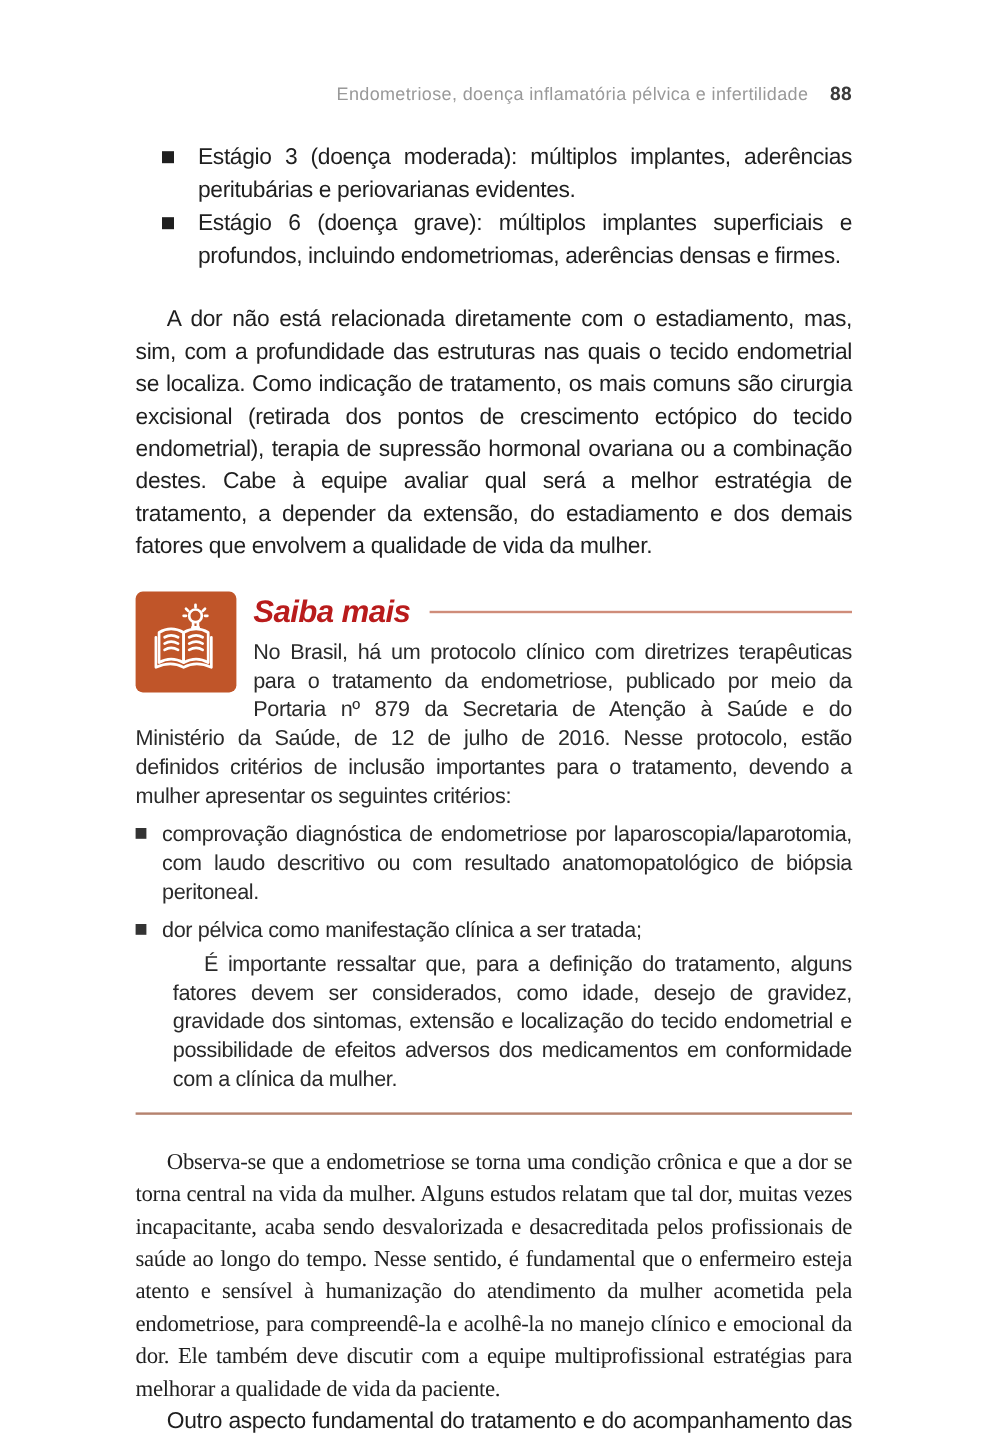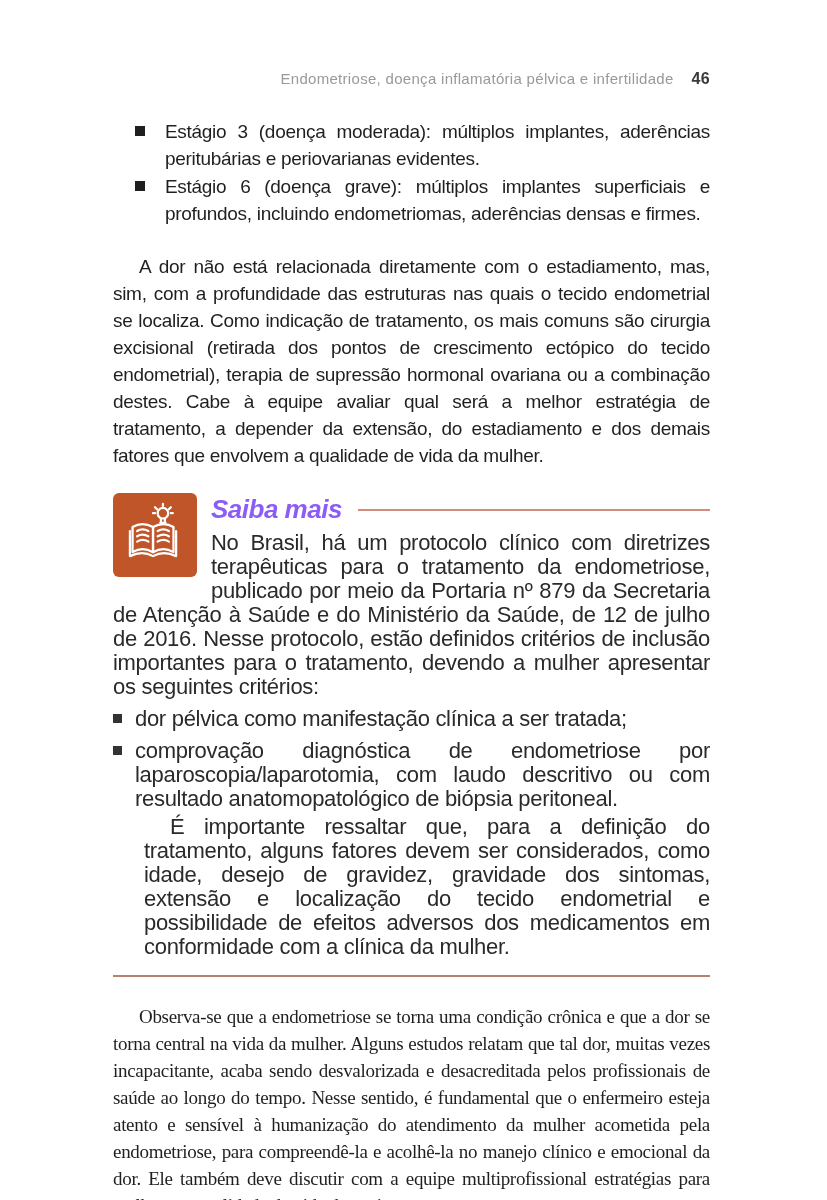--- a/index.html
+++ b/index.html
@@ -66,32 +66,32 @@
     display: flex;
     align-items: center;
     gap: 16px;
     height: 36px;
     margin-bottom: 4px;
   }
   .saiba-title {
     font-size: 26px;
     font-weight: bold;
     font-style: italic;
-    color: #8b5cf6;
+    color: #b91c1c;
     letter-spacing: -0.5px;
     white-space: nowrap;
   }
   .saiba-title-rule {
     flex: 1 1 auto;
     height: 2px;
     background: #cf8d7a;
     margin-top: 2px;
   }
   .saiba-body {
-    font-size: 22px;
+    font-size: 18px;
     line-height: 24px;
     letter-spacing: -0.3px;
     text-align: justify;
   }
   .criteria { margin-top: 8px; }
   .criteria-item { display: flex; margin-top: 8px; }
   .criteria-item .sq {
     flex: 0 0 auto;
     width: 9px; height: 9px;
     background: #333333;
@@ -105,21 +105,21 @@
   }
   .closing { margin-top: 26px; font-family: Liberation Serif, serif; }
 </style>
 </head>
 <body>
 
 <div class="page">
 
   <div class="running-header">
     <span>Endometriose, doença inflamatória pélvica e infertilidade</span>
-    <span class="pagenum">46</span>
+    <span class="pagenum">88</span>
   </div>
 
   <div class="bodytext stage-list">
     <div class="stage-item">
       <span class="sq"></span>
       <span>Estágio 3 (doença moderada): múltiplos implantes, aderências peritubárias e periovarianas evidentes.</span>
     </div>
     <div class="stage-item">
       <span class="sq"></span>
       <span>Estágio 6 (doença grave): múltiplos implantes superficiais e profundos, incluindo endometriomas, aderências densas e firmes.</span>
@@ -146,25 +146,25 @@
     </div>
     <div class="saiba-title-row">
       <span class="saiba-title">Saiba mais</span>
       <span class="saiba-title-rule"></span>
     </div>
     <p class="saiba-body">No Brasil, há um protocolo clínico com diretrizes terapêuticas para o tratamento da endometriose, publicado por meio da Portaria nº 879 da Secretaria de Atenção à Saúde e do Ministério da Saúde, de 12 de julho de 2016. Nesse protocolo, estão definidos critérios de inclusão importantes para o tratamento, devendo a mulher apresentar os seguintes critérios:</p>
 
     <div class="saiba-body criteria">
       <div class="criteria-item">
         <span class="sq"></span>
-        <span>dor pélvica como manifestação clínica a ser tratada;</span>
+        <span>comprovação diagnóstica de endometriose por laparoscopia/laparotomia, com laudo descritivo ou com resultado anatomopatológico de biópsia peritoneal.</span>
       </div>
       <div class="criteria-item">
         <span class="sq"></span>
-        <span>comprovação diagnóstica de endometriose por laparoscopia/laparotomia, com laudo descritivo ou com resultado anatomopatológico de biópsia peritoneal.</span>
+        <span>dor pélvica como manifestação clínica a ser tratada;</span>
       </div>
     </div>
 
     <p class="saiba-body saiba-note">É importante ressaltar que, para a definição do tratamento, alguns fatores devem ser considerados, como idade, desejo de gravidez, gravidade dos sintomas, extensão e localização do tecido endometrial e possibilidade de efeitos adversos dos medicamentos em conformidade com a clínica da mulher.</p>
 
     <hr class="saiba-rule">
   </section>
 
   <p class="bodytext para closing">Observa-se que a endometriose se torna uma condição crônica e que a dor se torna central na vida da mulher. Alguns estudos relatam que tal dor, muitas vezes incapacitante, acaba sendo desvalorizada e desacreditada pelos profissionais de saúde ao longo do tempo. Nesse sentido, é fundamental que o enfermeiro esteja atento e sensível à humanização do atendimento da mulher acometida pela endometriose, para compreendê-la e acolhê-la no manejo clínico e emocional da dor. Ele também deve discutir com a equipe multiprofissional estratégias para melhorar a qualidade de vida da paciente.</p>
   <p class="bodytext para">Outro aspecto fundamental do tratamento e do acompanhamento das mulheres com endometriose é o suporte emocional quando o quadro é associado à infertilidade, seja pela doença em si ou por consequência do tratamento. Deve-se acolher o sofrimento da mulher e cuidar de sua saúde mental de maneira multidisciplinar, longitudinal e integral.</p>

